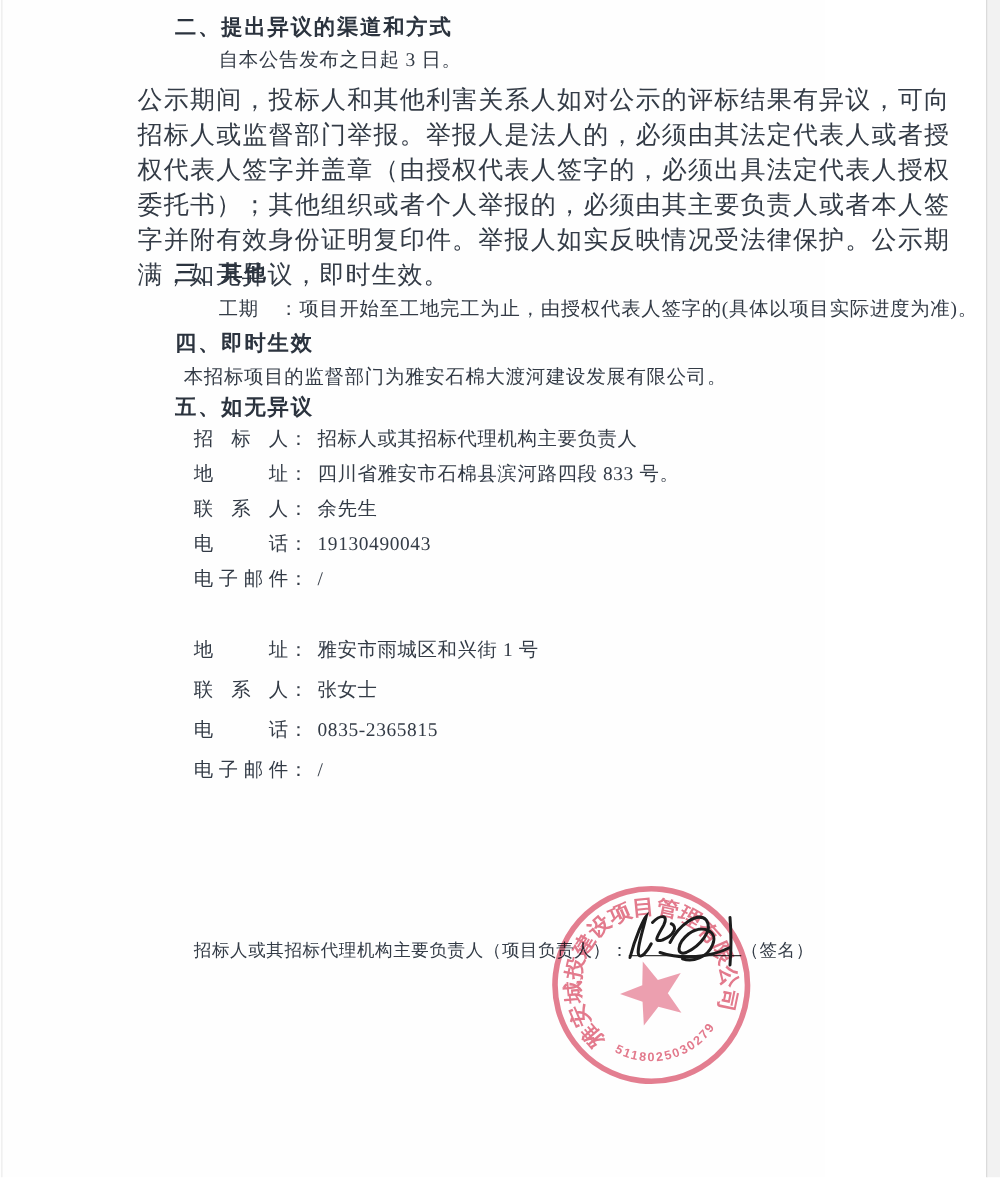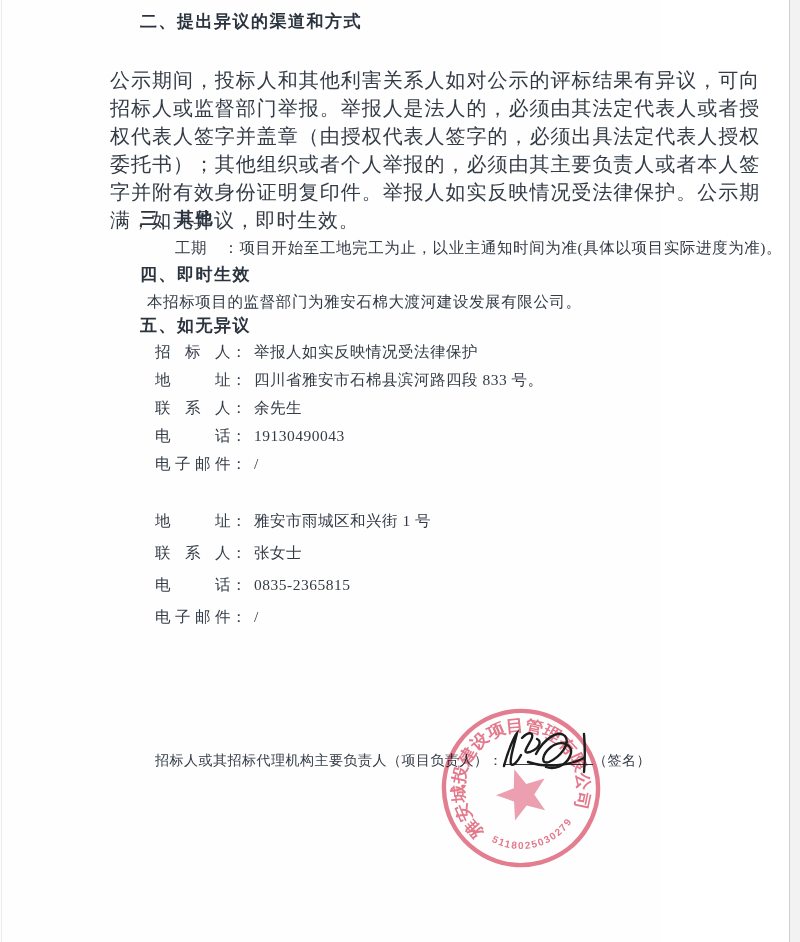--- a/index.html
+++ b/index.html
@@ -45,33 +45,34 @@
   .signature-svg{position:absolute;left:493px;top:723px;width:102px;height:58px;}
 </style>
 </head>
 <body>
 
 <div class="page">
 
   <div class="edge-left"></div>
 
   <h2 class="sec-heading" style="left:140px;top:12px;">二、提出异议的渠道和方式</h2>
+  <p class="body-line" style="left:175px;top:39px;">自本公告发布之日起 3 日。</p>
   <p class="para">公示期间，投标人和其他利害关系人如对公示的评标结果有异议，可向招标人或监督部门举报。举报人是法人的，必须由其法定代表人或者授权代表人签字并盖章（由授权代表人签字的，必须出具法定代表人授权委托书）；其他组织或者个人举报的，必须由其主要负责人或者本人签字并附有效身份证明复印件。举报人如实反映情况受法律保护。公示期满，如无异议，即时生效。</p>
 
   <h2 class="sec-heading" style="left:140px;top:209px;">三、其他</h2>
-  <p class="body-line" style="left:175px;top:238px;">工期　：项目开始至工地完工为止，以业主通知时间为准(具体以项目实际进度为准)。</p>
+  <p class="body-line" style="left:175px;top:238px;">工期　：项目开始至工地完工为止，由授权代表人签字的(具体以项目实际进度为准)。</p>
 
   <h2 class="sec-heading" style="left:140px;top:265px;">四、即时生效</h2>
   <p class="body-line" style="left:147px;top:292px;">本招标项目的监督部门为雅安石棉大渡河建设发展有限公司。</p>
 
   <h2 class="sec-heading" style="left:140px;top:316px;">五、如无异议</h2>
 
   <div class="contact-block cb1" style="top:344px;">
     <div class="contact-row">
-      <span class="row-label">招标人</span><span class="row-colon">：</span><span class="row-value">举报人如实反映情况受法律保护</span>
+      <span class="row-label">招标人</span><span class="row-colon">：</span><span class="row-value">招标人或其招标代理机构主要负责人</span>
     </div>
     <div class="contact-row">
       <span class="row-label">地址</span><span class="row-colon">：</span><span class="row-value">四川省雅安市石棉县滨河路四段 833 号。</span>
     </div>
     <div class="contact-row">
       <span class="row-label">联系人</span><span class="row-colon">：</span><span class="row-value">余先生</span>
     </div>
     <div class="contact-row">
       <span class="row-label">电话</span><span class="row-colon">：</span><span class="row-value">19130490043</span>
     </div>

